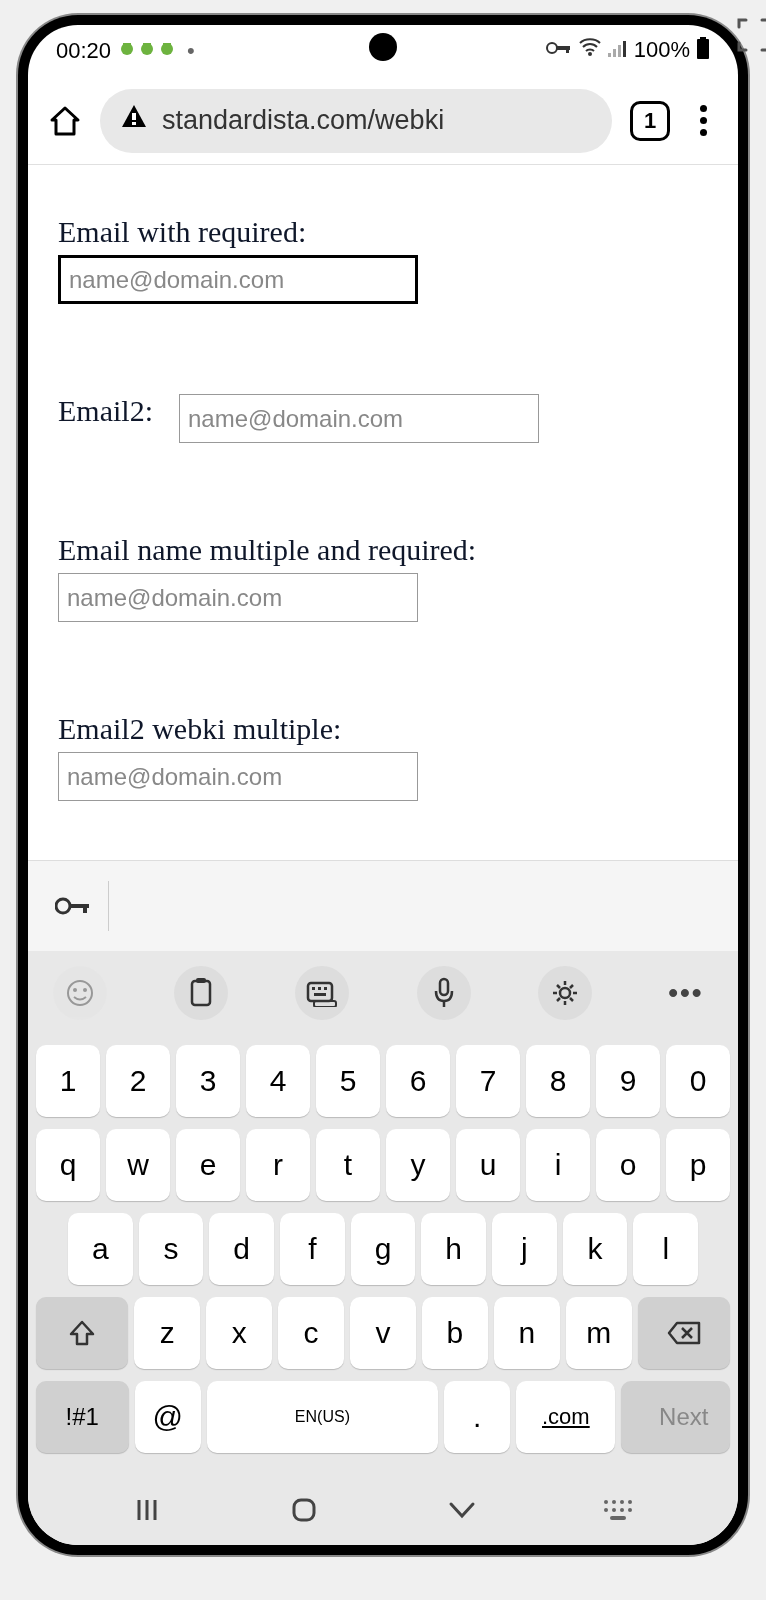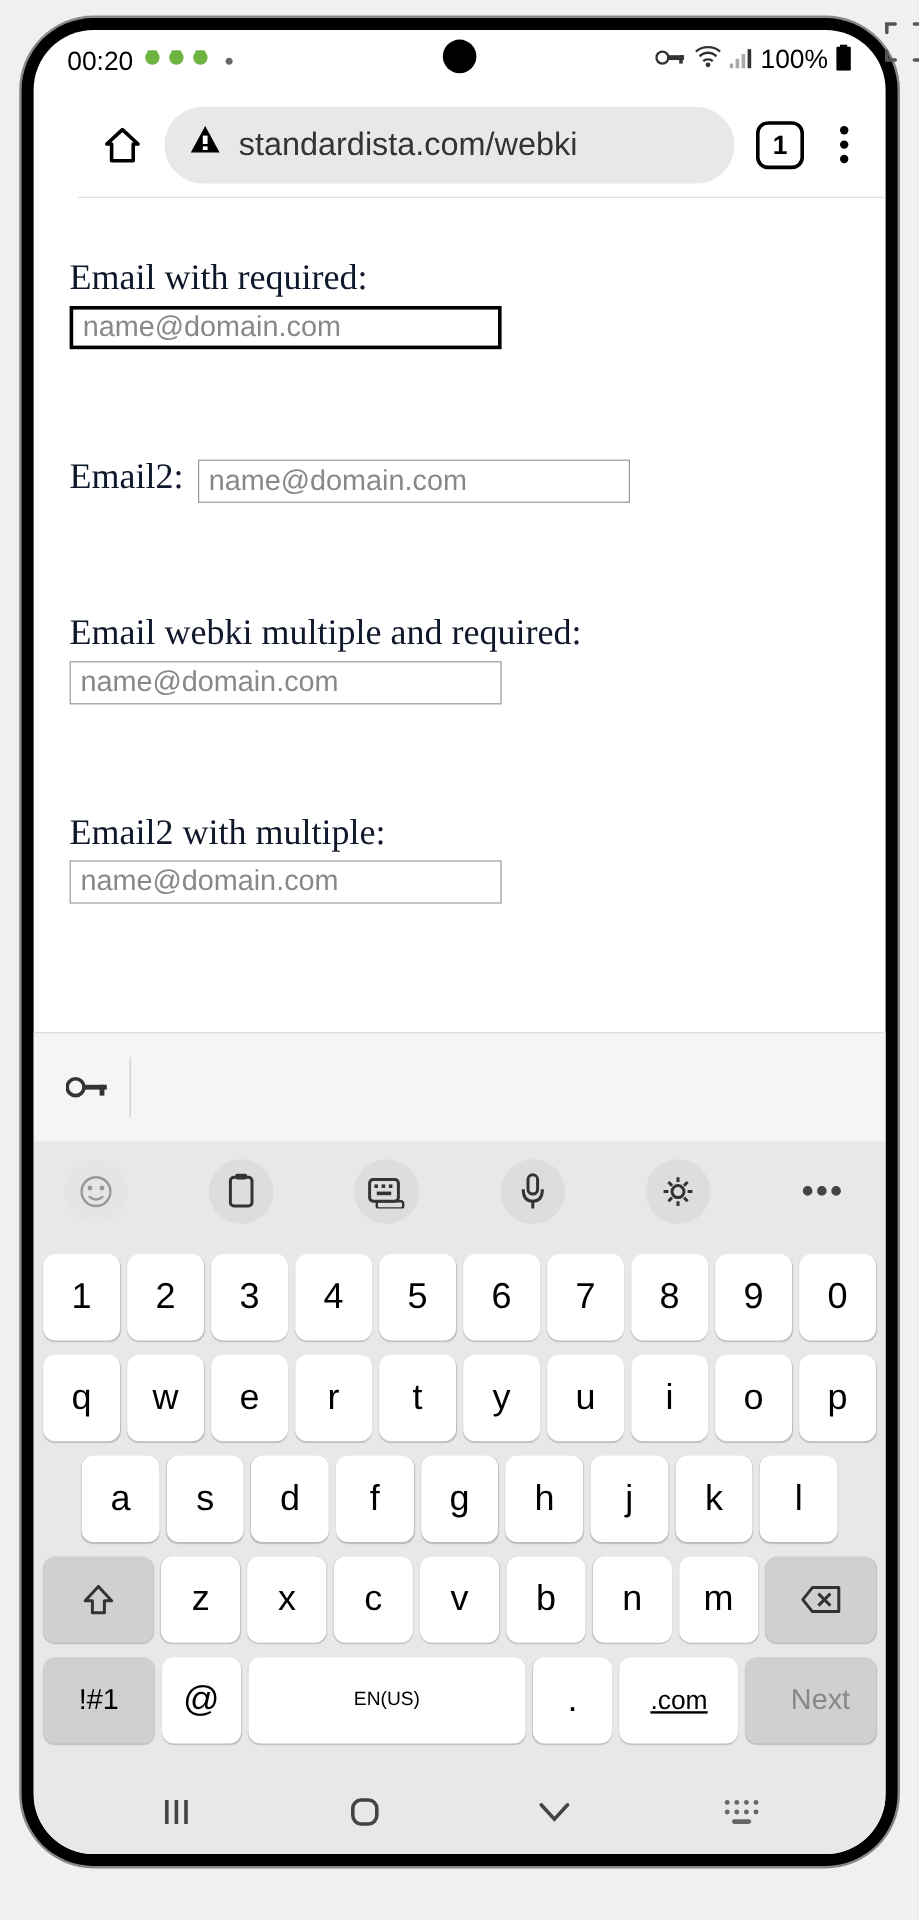--- a/index.html
+++ b/index.html
@@ -55,21 +55,20 @@
     .status-right { display: flex; align-items: flex-start; gap: 6px; }
     .android-icons { color: #4CAF50; font-size: 20px; letter-spacing: 2px; }
     .dot { color: #666; }
     .browser-bar {
       height: 88px;
       display: flex;
       align-items: center;
       padding: 0 20px;
       gap: 18px;
       border-bottom: 1px solid #e0e0e0;
-      margin-left: 37px;
     }
     .home-icon {
       width: 34px;
       height: 34px;
       display: flex;
       align-items: center;
       justify-content: center;
     }
     .url-bar {
       flex: 1;
@@ -102,29 +101,29 @@
       gap: 5px;
     }
     .menu-dots span { width: 7px; height: 7px; background: #000; border-radius: 50%; }
     .content {
       flex: 1;
       padding: 50px 30px 0 30px;
       font-family: Georgia, 'Times New Roman', serif;
       overflow: hidden;
     }
     .form-group { margin-bottom: 90px; }
-    .form-group.inline { display: flex; align-items: center; gap: 12px; }
+    .form-group.inline { display: flex; align-items: flex-start; gap: 26px; }
     .form-label {
       font-size: 30px;
       color: #0f172a;
       margin-bottom: 6px;
     }
     .form-input {
       width: 360px;
-      height: 36px;
+      height: 49px;
       border: 1px solid #999;
       padding: 0 8px;
       font-size: 24px;
       font-family: Arial, sans-serif;
       color: #888;
     }
     .form-input.focused {
       border: 3px solid #000;
     }
     .form-input::placeholder { color: #888; }
@@ -308,26 +307,26 @@
         <div class="form-label">Email with required:</div>
         <input class="form-input focused" placeholder="name@domain.com" style="">
       </div>
 
       <div class="form-group inline">
         <div class="form-label">Email2:</div>
         <input class="form-input" placeholder="name@domain.com" style="">
       </div>
 
       <div class="form-group">
-        <div class="form-label">Email webki multiple and required:</div>
+        <div class="form-label">Email name multiple and required:</div>
         <input class="form-input" placeholder="name@domain.com" style="">
       </div>
 
       <div class="form-group" style="margin-bottom:0">
-        <div class="form-label">Email2 with multiple:</div>
+        <div class="form-label">Email2 webki multiple:</div>
         <input class="form-input" placeholder="name@domain.com" style="">
       </div>
     </div>
 
     <div class="keyboard-strip">
       <div class="key-icon">
         <svg width="36" height="24" viewBox="0 0 36 24">
             <circle cx="8" cy="12" r="7" fill="none" stroke="#333" stroke-width="3"></circle>
             <rect x="14" y="10" width="20" height="4" fill="#333"></rect>
             <rect x="28" y="10" width="4" height="9" fill="#333"></rect>

